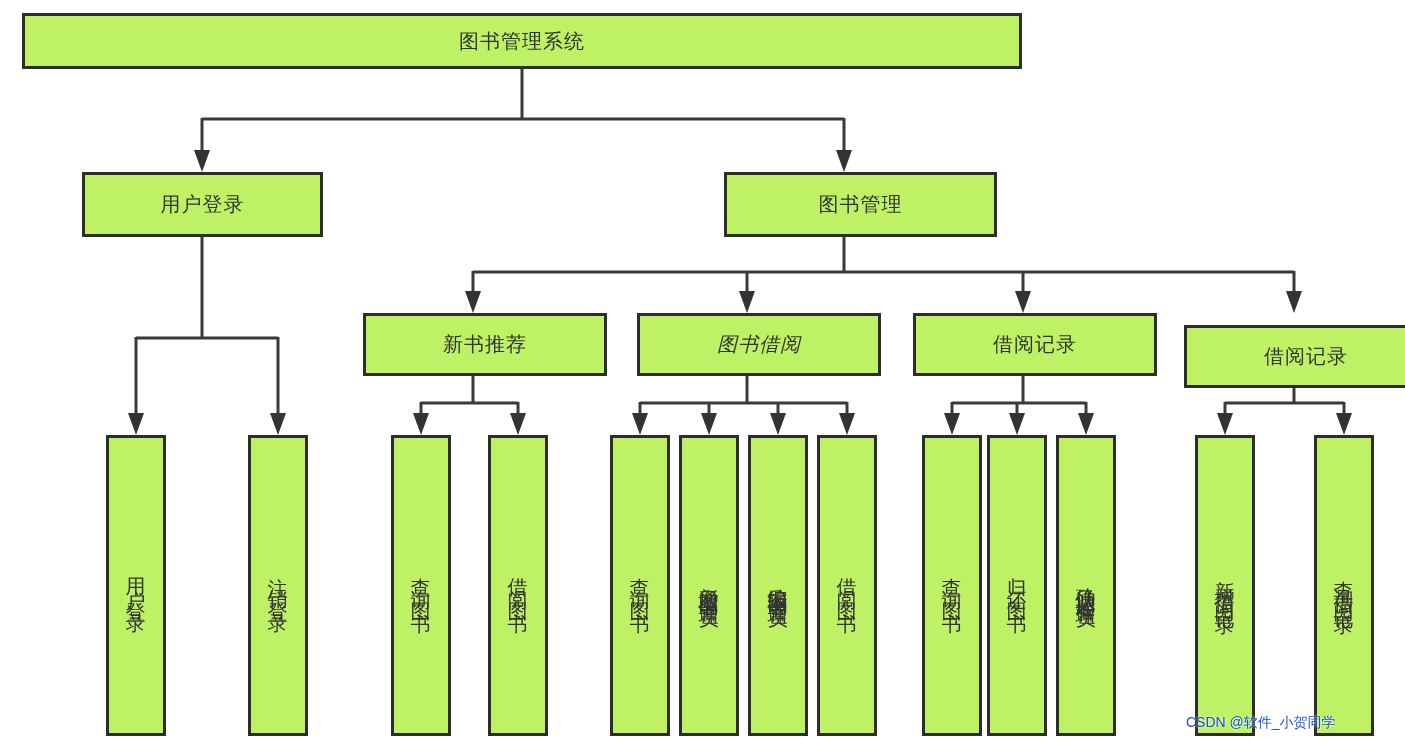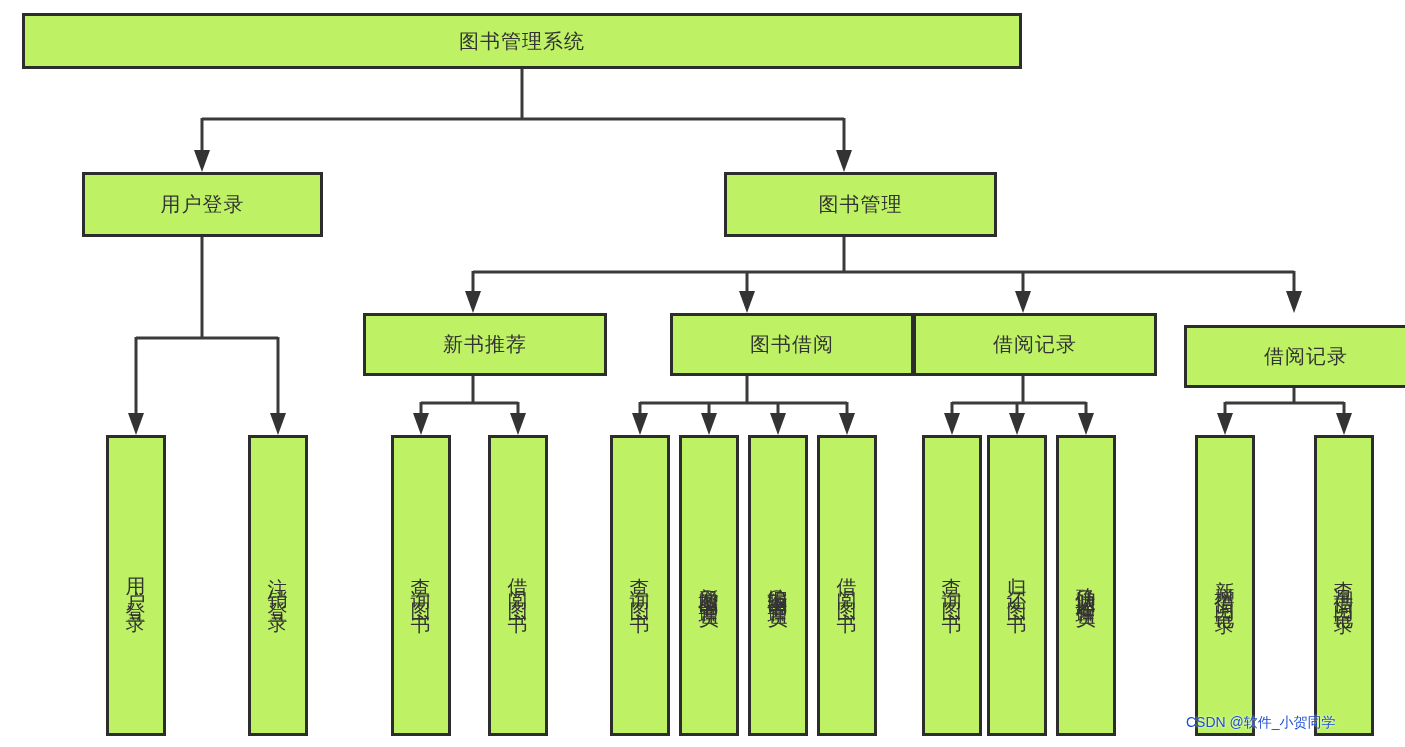--- a/index.html
+++ b/index.html
@@ -34,21 +34,21 @@
     font-size: 20px;
     color: #333333;
     z-index: 2;
     letter-spacing: 1px;
   }
   .node.root    { left: 22px;  top: 13px;  width: 1000px; height: 56px; }
   .node.branch-left  { left: 82px;  top: 172px; width: 241px; height: 65px; }
   .node.branch-right { left: 724px; top: 172px; width: 273px; height: 65px; align-items: center; }
   .node.lvl2 { top: 313px; height: 63px; width: 244px; }
   .node.lvl2.p1 { left: 363px; }
-  .node.lvl2.p2 { left: 670px; }
+  .node.lvl2.p2 { left: 637px; font-style: italic; }
   .node.lvl2.p3 { left: 913px; }
   .node.lvl2.p4 { left: 1184px; margin-top: 12px; }
   .node.leaf {
     top: 435px;
     height: 301px;
     width: 60px;
     font-size: 20px;
   }
   .node.leaf span {
     writing-mode: vertical-rl;

